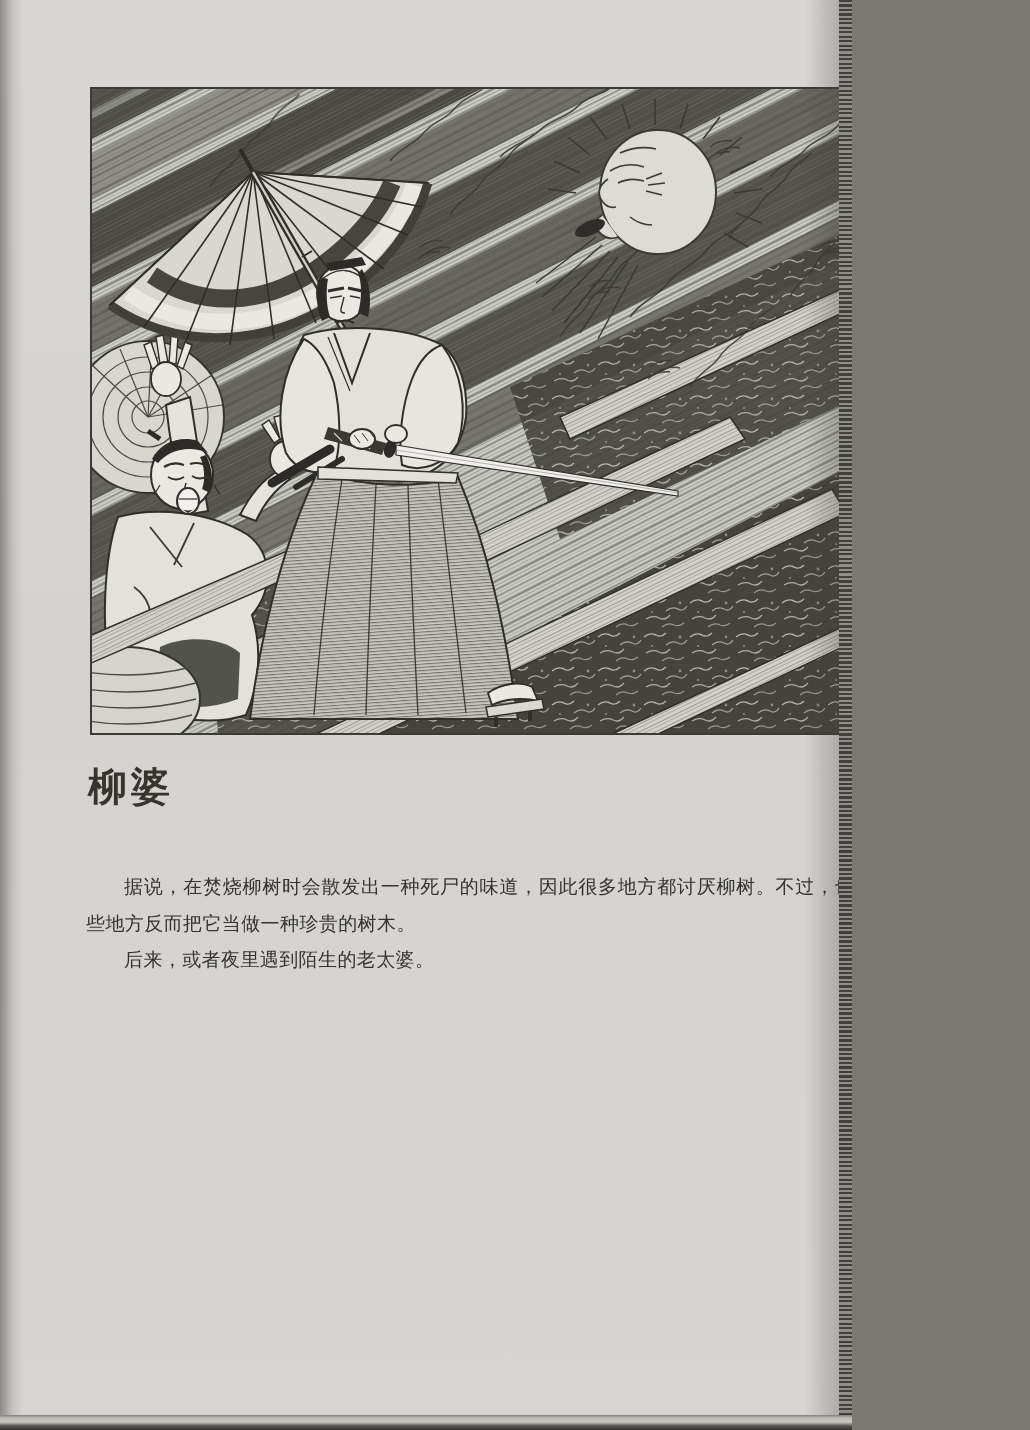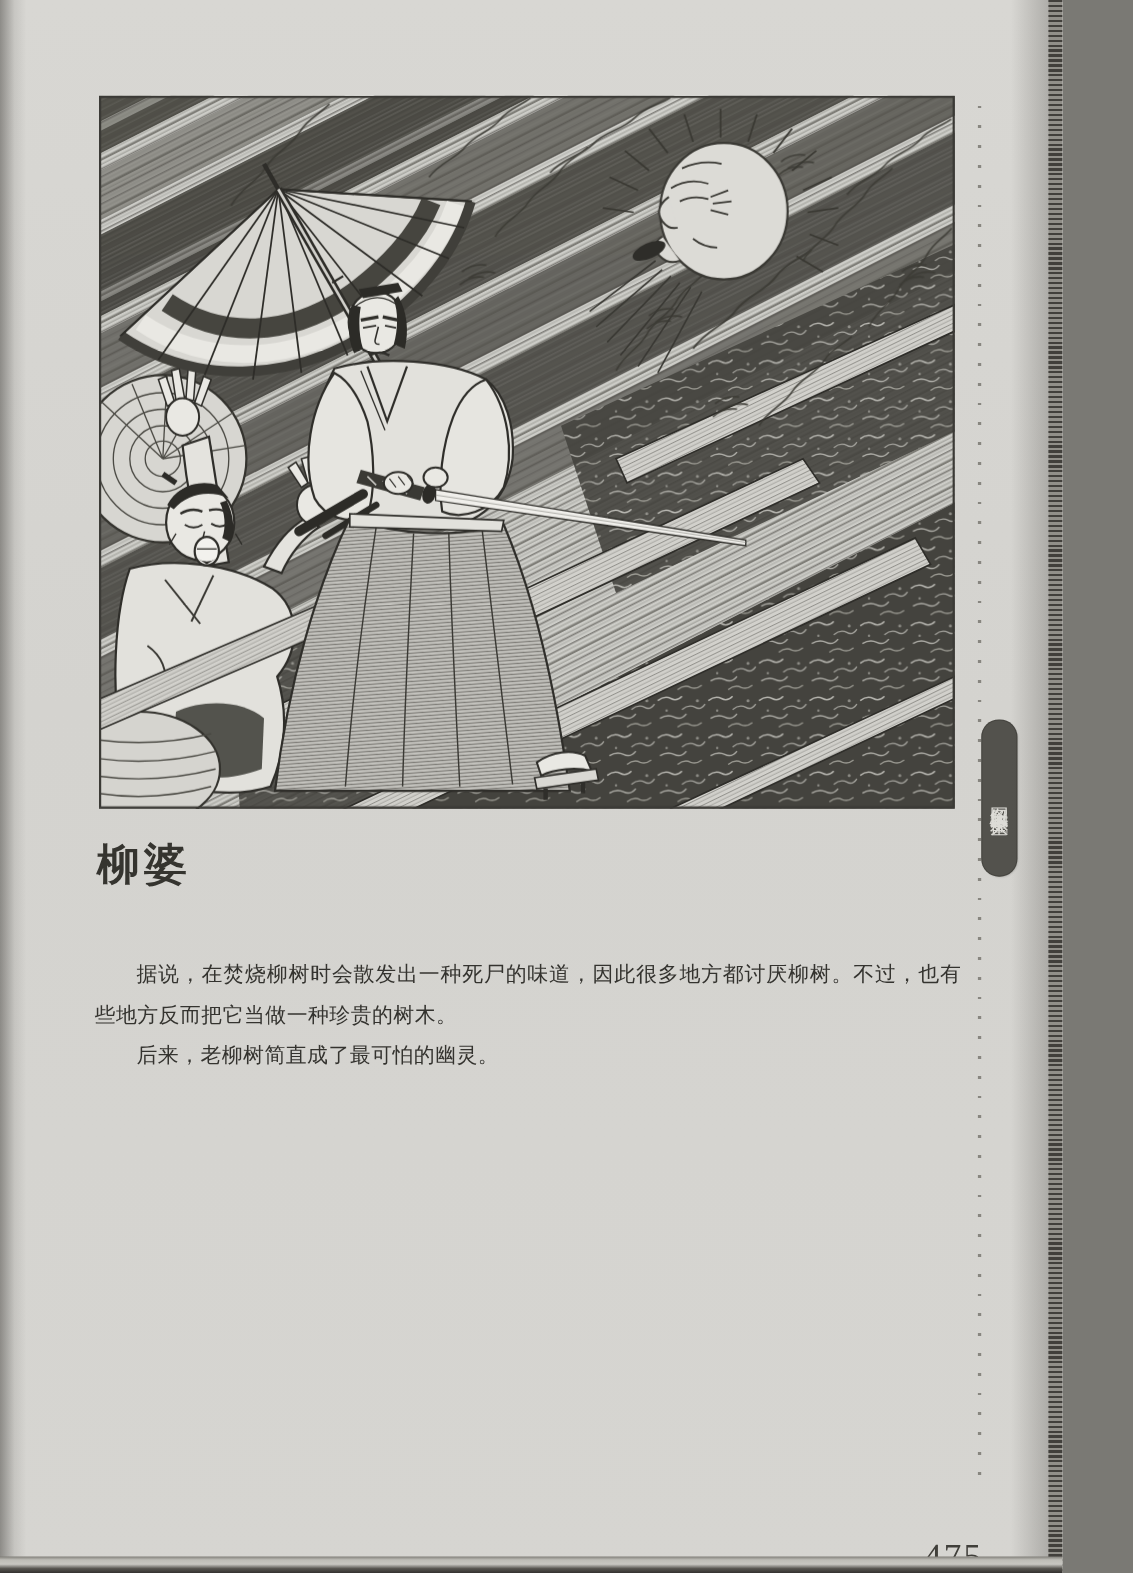--- a/index.html
+++ b/index.html
@@ -1,17 +1,17 @@
 <!DOCTYPE html>
 <html><head>
 <meta charset="utf-8">
 <style>
   html,body{margin:0;padding:0;background:#7a7974;}
   .page{
-    position:relative;width:966px;height:1430px;overflow:hidden;
+    position:relative;width:852px;height:1430px;overflow:hidden;
     background:linear-gradient(180deg,#d8d7d3 0%,#d4d3cf 45%,#d6d5d1 100%);
     font-family:"Liberation Serif","DejaVu Serif",serif;
   }
   .illustration{position:absolute;left:90px;top:87px;width:778px;height:648px;margin:0;}
   .illustration svg{display:block;}
   .title{
     position:absolute;left:88px;top:766px;margin:0;
     font-size:39px;font-weight:700;color:#35342f;letter-spacing:4px;line-height:1.1;
   }
   .article{
@@ -329,21 +329,21 @@
       </g>
 
       <rect x="1" y="1" width="776" height="646" fill="none" stroke="#3b3a36" stroke-width="2"></rect>
     </svg>
   </figure>
 
   <h1 class="title">柳婆</h1>
 
   <div class="article">
     <p>据说，在焚烧柳树时会散发出一种死尸的味道，因此很多地方都讨厌柳树。不过，也有些地方反而把它当做一种珍贵的树木。</p>
-    <p>后来，老柳树简直成了最可怕的幽灵。</p>
+    <p>后来，或者夜里遇到陌生的老太婆。</p>
   </div>
 
   <div class="dotted-rule"></div>
 
   <div class="side-tab">
     <span>图解日本妖怪大全</span>
   </div>
 
   <div class="page-number">475</div>
 

